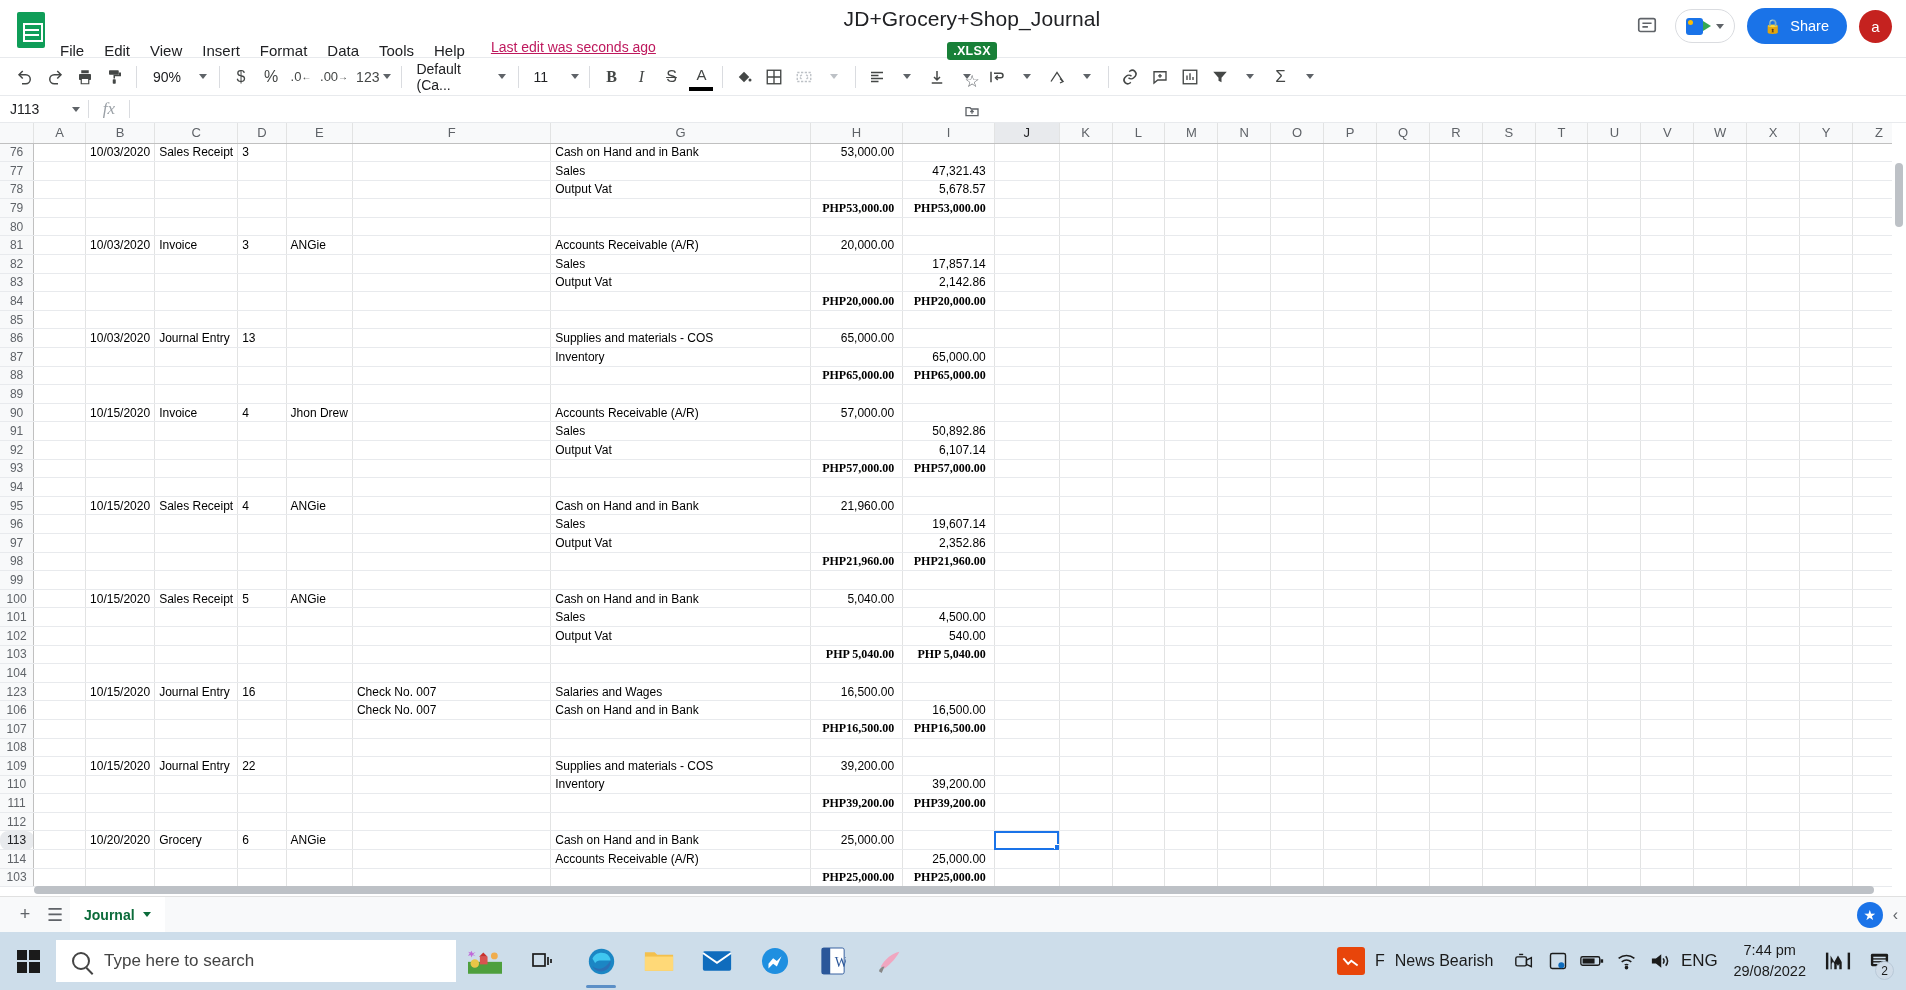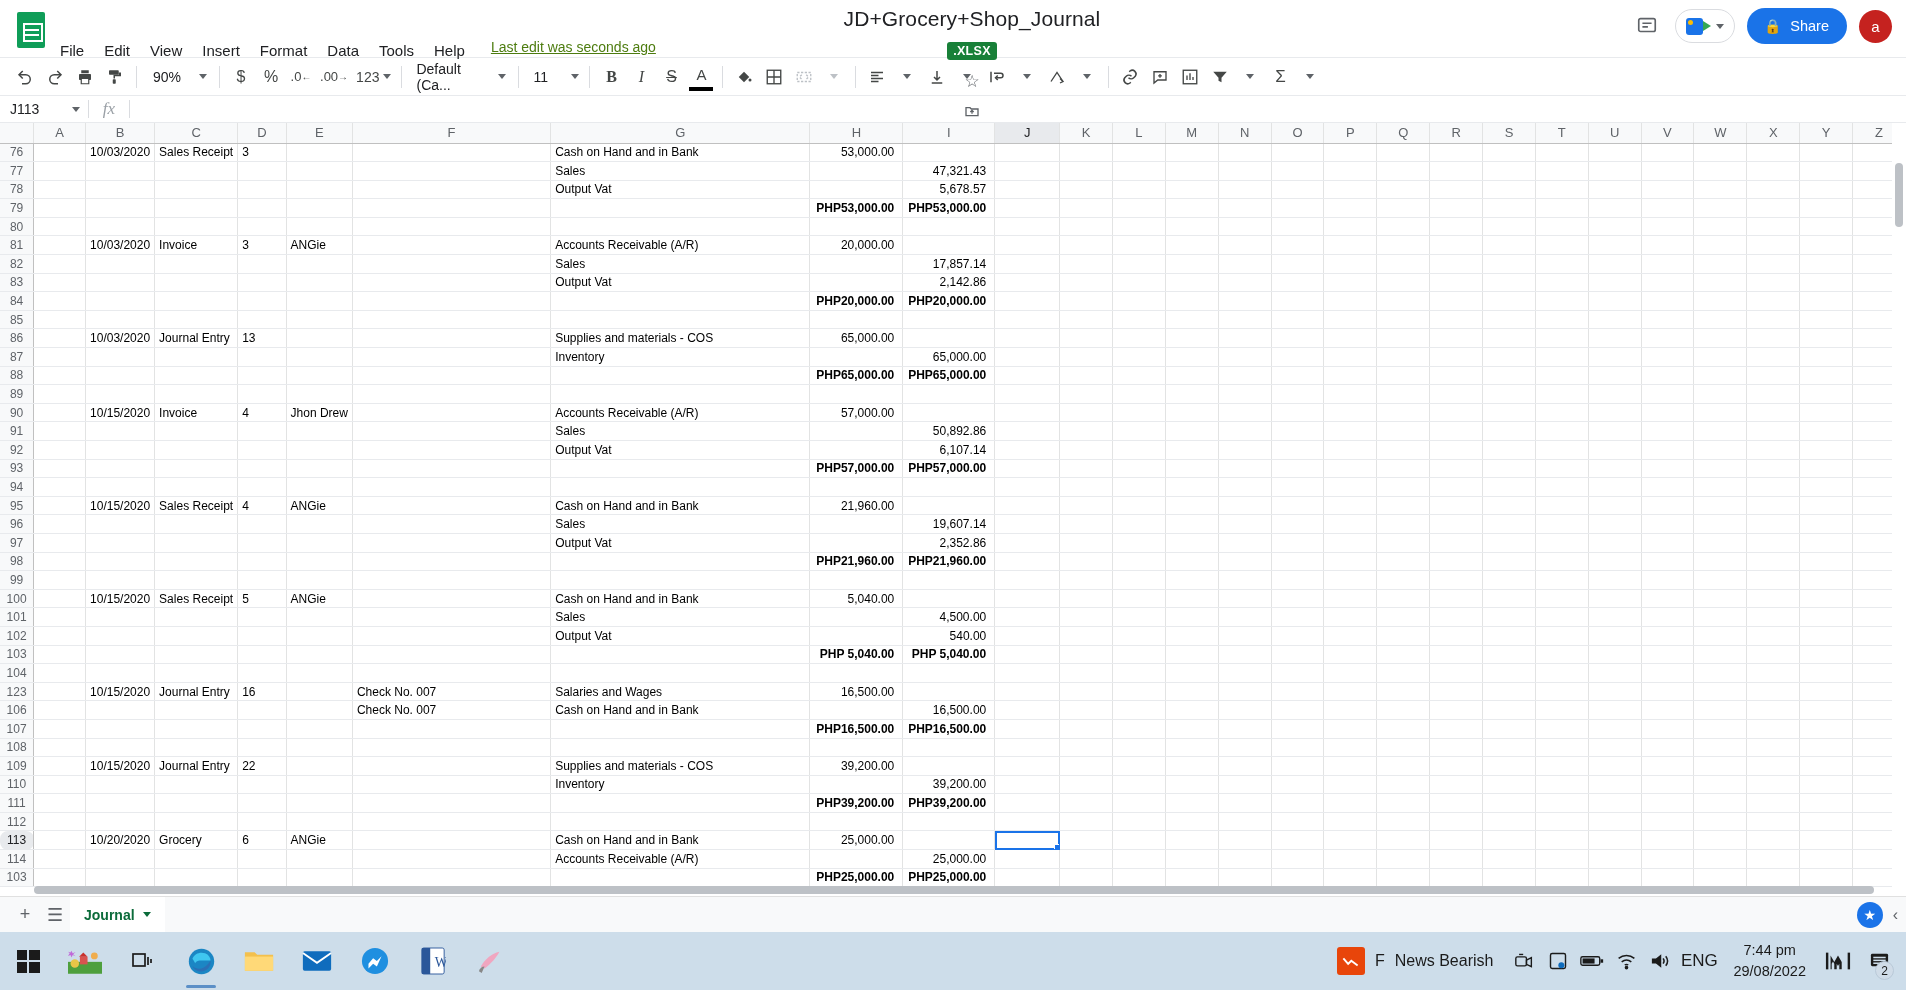--- a/index.html
+++ b/index.html
@@ -19,21 +19,21 @@
   .sheets-logo::before { content:""; position:absolute; left:6px; top:17px; width:16px; height:2px; background:#fff; box-shadow:0 5px 0 #fff; }
   .title-block { display:flex; flex-direction:column; flex:1; }
   .title-row1 { display:flex; align-items:center; gap:11px; height:30px;flex-direction:column; }
   .doc-title { font-size:21px; color:#202124; letter-spacing:.1px; }
   .xlsx-badge { background:#188038; color:#fff; font-size:12.5px; font-weight:bold; padding:2px 6px; border-radius:3px; letter-spacing:.3px; }
   .tb-icon { width:22px; height:22px; display:inline-flex; align-items:center; justify-content:center; color:#5f6368; font-size:17px; cursor:pointer; }
   .drive-status { display:flex; align-items:center; gap:6px; font-size:14px; color:#5f6368; margin-left:4px; }
   .cloud-ic { width:19px; height:19px; display:inline-flex; align-items:center; justify-content:center; font-size:15px; }
   .menubar { display:flex; align-items:flex-start; gap:4px; height:26px; margin-top:2px; }
   .menu-item { font-size:15px; color:#202124; padding:3px 8px; border-radius:4px; cursor:pointer; }
-  .lastedit { font-size:14px; color:#4d7c0f; text-decoration:underline; margin-left:14px; cursor:pointer; }
+  .lastedit { font-size:14px; color:#be185d; text-decoration:underline; margin-left:14px; cursor:pointer; }
   .title-right { position:absolute; right:14px; top:8px; display:flex; align-items:center; gap:12px; }
   .rt-icon { width:32px; height:32px; border-radius:50%; display:flex; align-items:center; justify-content:center; color:#5f6368; font-size:19px; cursor:pointer; }
   .meet-btn { display:flex; align-items:center; gap:4px; border:1px solid #dadce0; border-radius:18px; padding:4px 10px; cursor:pointer; height:34px; }
   .meet-cam { width:26px; height:17px; background:#fff; border-radius:3px; position:relative; display:inline-block; }
   .meet-cam i { position:absolute; left:0; top:0; width:17px; height:17px; border-radius:3px; background:#1a73e8; }
   .meet-cam i::after { content:""; position:absolute; right:-8px; top:3px; border-left:8px solid #34a853; border-top:5px solid transparent; border-bottom:5px solid transparent; }
   .meet-cam b { position:absolute; left:2px; top:2px; width:5px; height:5px; background:#fbbc04; border-radius:50%; }
   .caret { width:0;height:0;border-left:4px solid transparent;border-right:4px solid transparent;border-top:5px solid #5f6368; }
   .share-btn { display:flex; align-items:center; gap:8px; background:#1a73e8; color:#fff; border-radius:18px; padding:0 18px; height:36px; font-size:14.5px; cursor:pointer; }
   .lock-ic { font-size:14px; }
@@ -65,21 +65,21 @@
   
   .gridwrap { flex:1 1 auto; position:relative; overflow:hidden; background:#fff; }
   table.grid { border-collapse:collapse; table-layout:fixed; }
   .grid th, .grid td { border-right:1px solid #e2e3e3; border-bottom:1px solid #e8eaed; font-size:12px; color:#000; height:18.6px; padding:0 4px; overflow:hidden; white-space:nowrap; font-family:"Liberation Sans", sans-serif; }
   .grid thead th { background:#f8f9fa; color:#5f6368; text-align:center; font-weight:normal; height:20px; font-size:13px; border-bottom:1px solid #c0c0c0; border-right:1px solid #e2e3e3; }
   .grid thead th.corner { background:#f8f9fa; width:34px; }
   .grid thead th.selcol { background:#e8eaed; color:#202124; }
   .grid tbody th.rowh { background:#f8f9fa; color:#5f6368; text-align:center; font-weight:normal; font-size:12px; width:34px; border-right:1px solid #c0c0c0; }
   .grid tbody th.rowh.selrow { background:#e8eaed; color:#202124;border-radius:8px; }
   td.num { text-align:right; padding-right:8px; }
-  td.tot { text-align:right; padding-right:8px; font-weight:bold; border-top:1.6px solid #000; }
+  td.tot { text-align:right; padding-right:8px; font-weight:bold; border-top:1.6px solid #000;font-family:Liberation Serif, serif; }
   .selcell { outline:2px solid #1a73e8; outline-offset:-2px; position:relative; }
   .selcell::after { content:""; position:absolute; right:-3px; bottom:-3px; width:6px; height:6px; background:#1a73e8; border:1px solid #fff; }
 
   
   .vscroll { position:absolute; top:0; right:0; width:14px; bottom:0; background:#fff; }
   .vthumb { position:absolute; right:3px; top:40px; width:8px; height:64px; background:#bdc1c6; border-radius:5px; }
   .hscroll { position:absolute; left:34px; right:14px; bottom:0; height:12px; }
   .hthumb { position:absolute; left:0; bottom:2px; width:1840px; height:8px; background:#bdc1c6; border-radius:5px; }
 
   
@@ -1549,20 +1549,24 @@
 
   <div class="taskbar">
     <span class="start-btn">
       <span class="win-logo">
           <i></i>
           <i></i>
           <i></i>
           <i></i>
         </span>
     </span>
+    <span class="searchbox">
+      <span class="mag"></span>
+      <span>Type here to search</span>
+    </span>
     <span class="tb-app">
       <svg width="34" height="26" viewBox="0 0 40 30">
           <rect x="0" y="16" width="40" height="14" fill="#4e9f3d"></rect>
           <circle cx="8" cy="18" r="5" fill="#e8c547"></circle>
           <rect x="14" y="10" width="9" height="9" fill="#d9534f"></rect>
           <path d="M13 10l5-5 5 5z" fill="#c9302c"></path>
           <circle cx="31" cy="9" r="4" fill="#f0ad4e"></circle>
           <path d="M4 3l1.5 3L9 4.5 6 7l3 2.5L5.5 8 4 11 3 8 0 9l2-3-2-2 3 1z" fill="#c06bd8"></path>
         </svg>
     </span>

